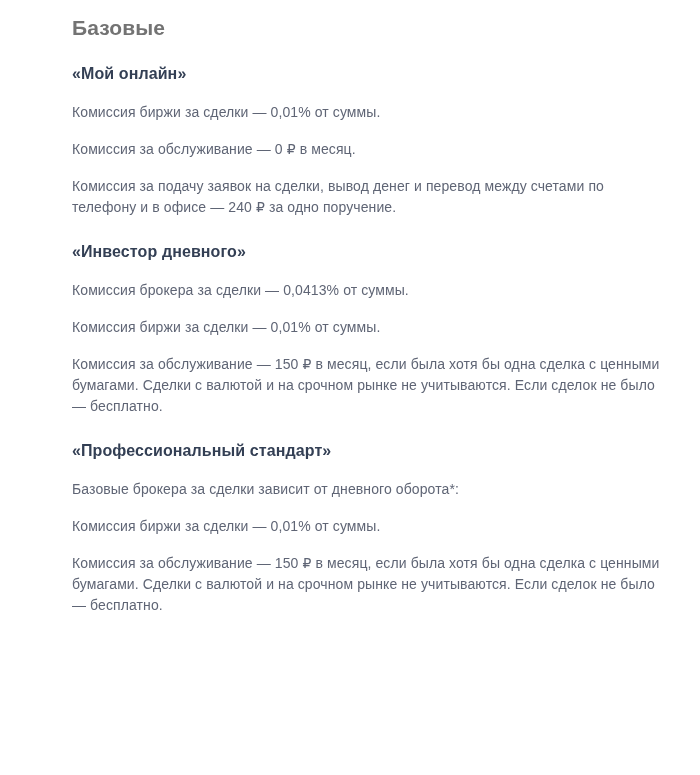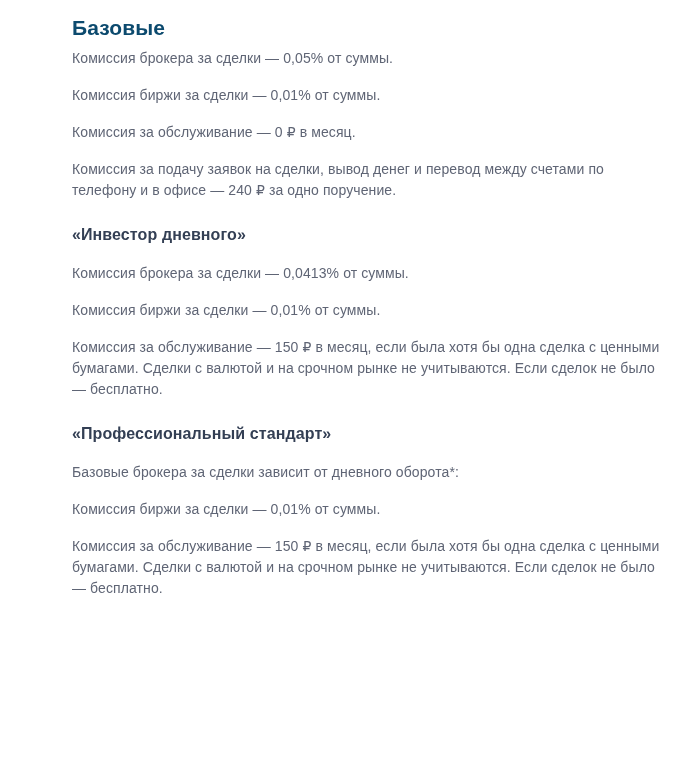--- a/index.html
+++ b/index.html
@@ -14,21 +14,21 @@
     font-family: "Liberation Sans", "DejaVu Sans", sans-serif;
   }
   .content {
     padding: 16px 36px 0 72px;
     width: 592px;
   }
   h1.page-title {
     font-size: 21px;
     line-height: 24px;
     font-weight: 700;
-    color: #0c4a6e;
+    color: #737373;
     margin: 0 0 8px 0;
     letter-spacing: 0.1px;
   }
   h2.section-heading {
     font-size: 16px;
     line-height: 20px;
     font-weight: 700;
     color: #333f54;
     margin: 24px 0 18px 0;
     letter-spacing: 0.1px;
@@ -40,21 +40,21 @@
     margin: 0 0 16px 0;
     letter-spacing: 0.1px;
   }
 </style>
 </head>
 <body>
 
 <main class="content">
   <h1 class="page-title">Базовые</h1>
   <div id="sections">
-      <p class="body-paragraph">Комиссия брокера за сделки — 0,05% от суммы.</p>
+      <h2 class="section-heading">«Мой онлайн»</h2>
       <p class="body-paragraph">Комиссия биржи за сделки — 0,01% от суммы.</p>
       <p class="body-paragraph">Комиссия за обслуживание — 0 ₽ в месяц.</p>
       <p class="body-paragraph">Комиссия за подачу заявок на сделки, вывод денег и перевод между счетами по телефону и в офисе — 240 ₽ за одно поручение.</p>
       <h2 class="section-heading">«Инвестор дневного»</h2>
       <p class="body-paragraph">Комиссия брокера за сделки — 0,0413% от суммы.</p>
       <p class="body-paragraph">Комиссия биржи за сделки — 0,01% от суммы.</p>
       <p class="body-paragraph">Комиссия за обслуживание — 150 ₽ в месяц, если была хотя бы одна сделка с ценными бумагами. Сделки с валютой и на срочном рынке не учитываются. Если сделок не было — бесплатно.</p>
       <h2 class="section-heading">«Профессиональный стандарт»</h2>
       <p class="body-paragraph">Базовые брокера за сделки зависит от дневного оборота*:</p>
       <p class="body-paragraph">Комиссия биржи за сделки — 0,01% от суммы.</p>

